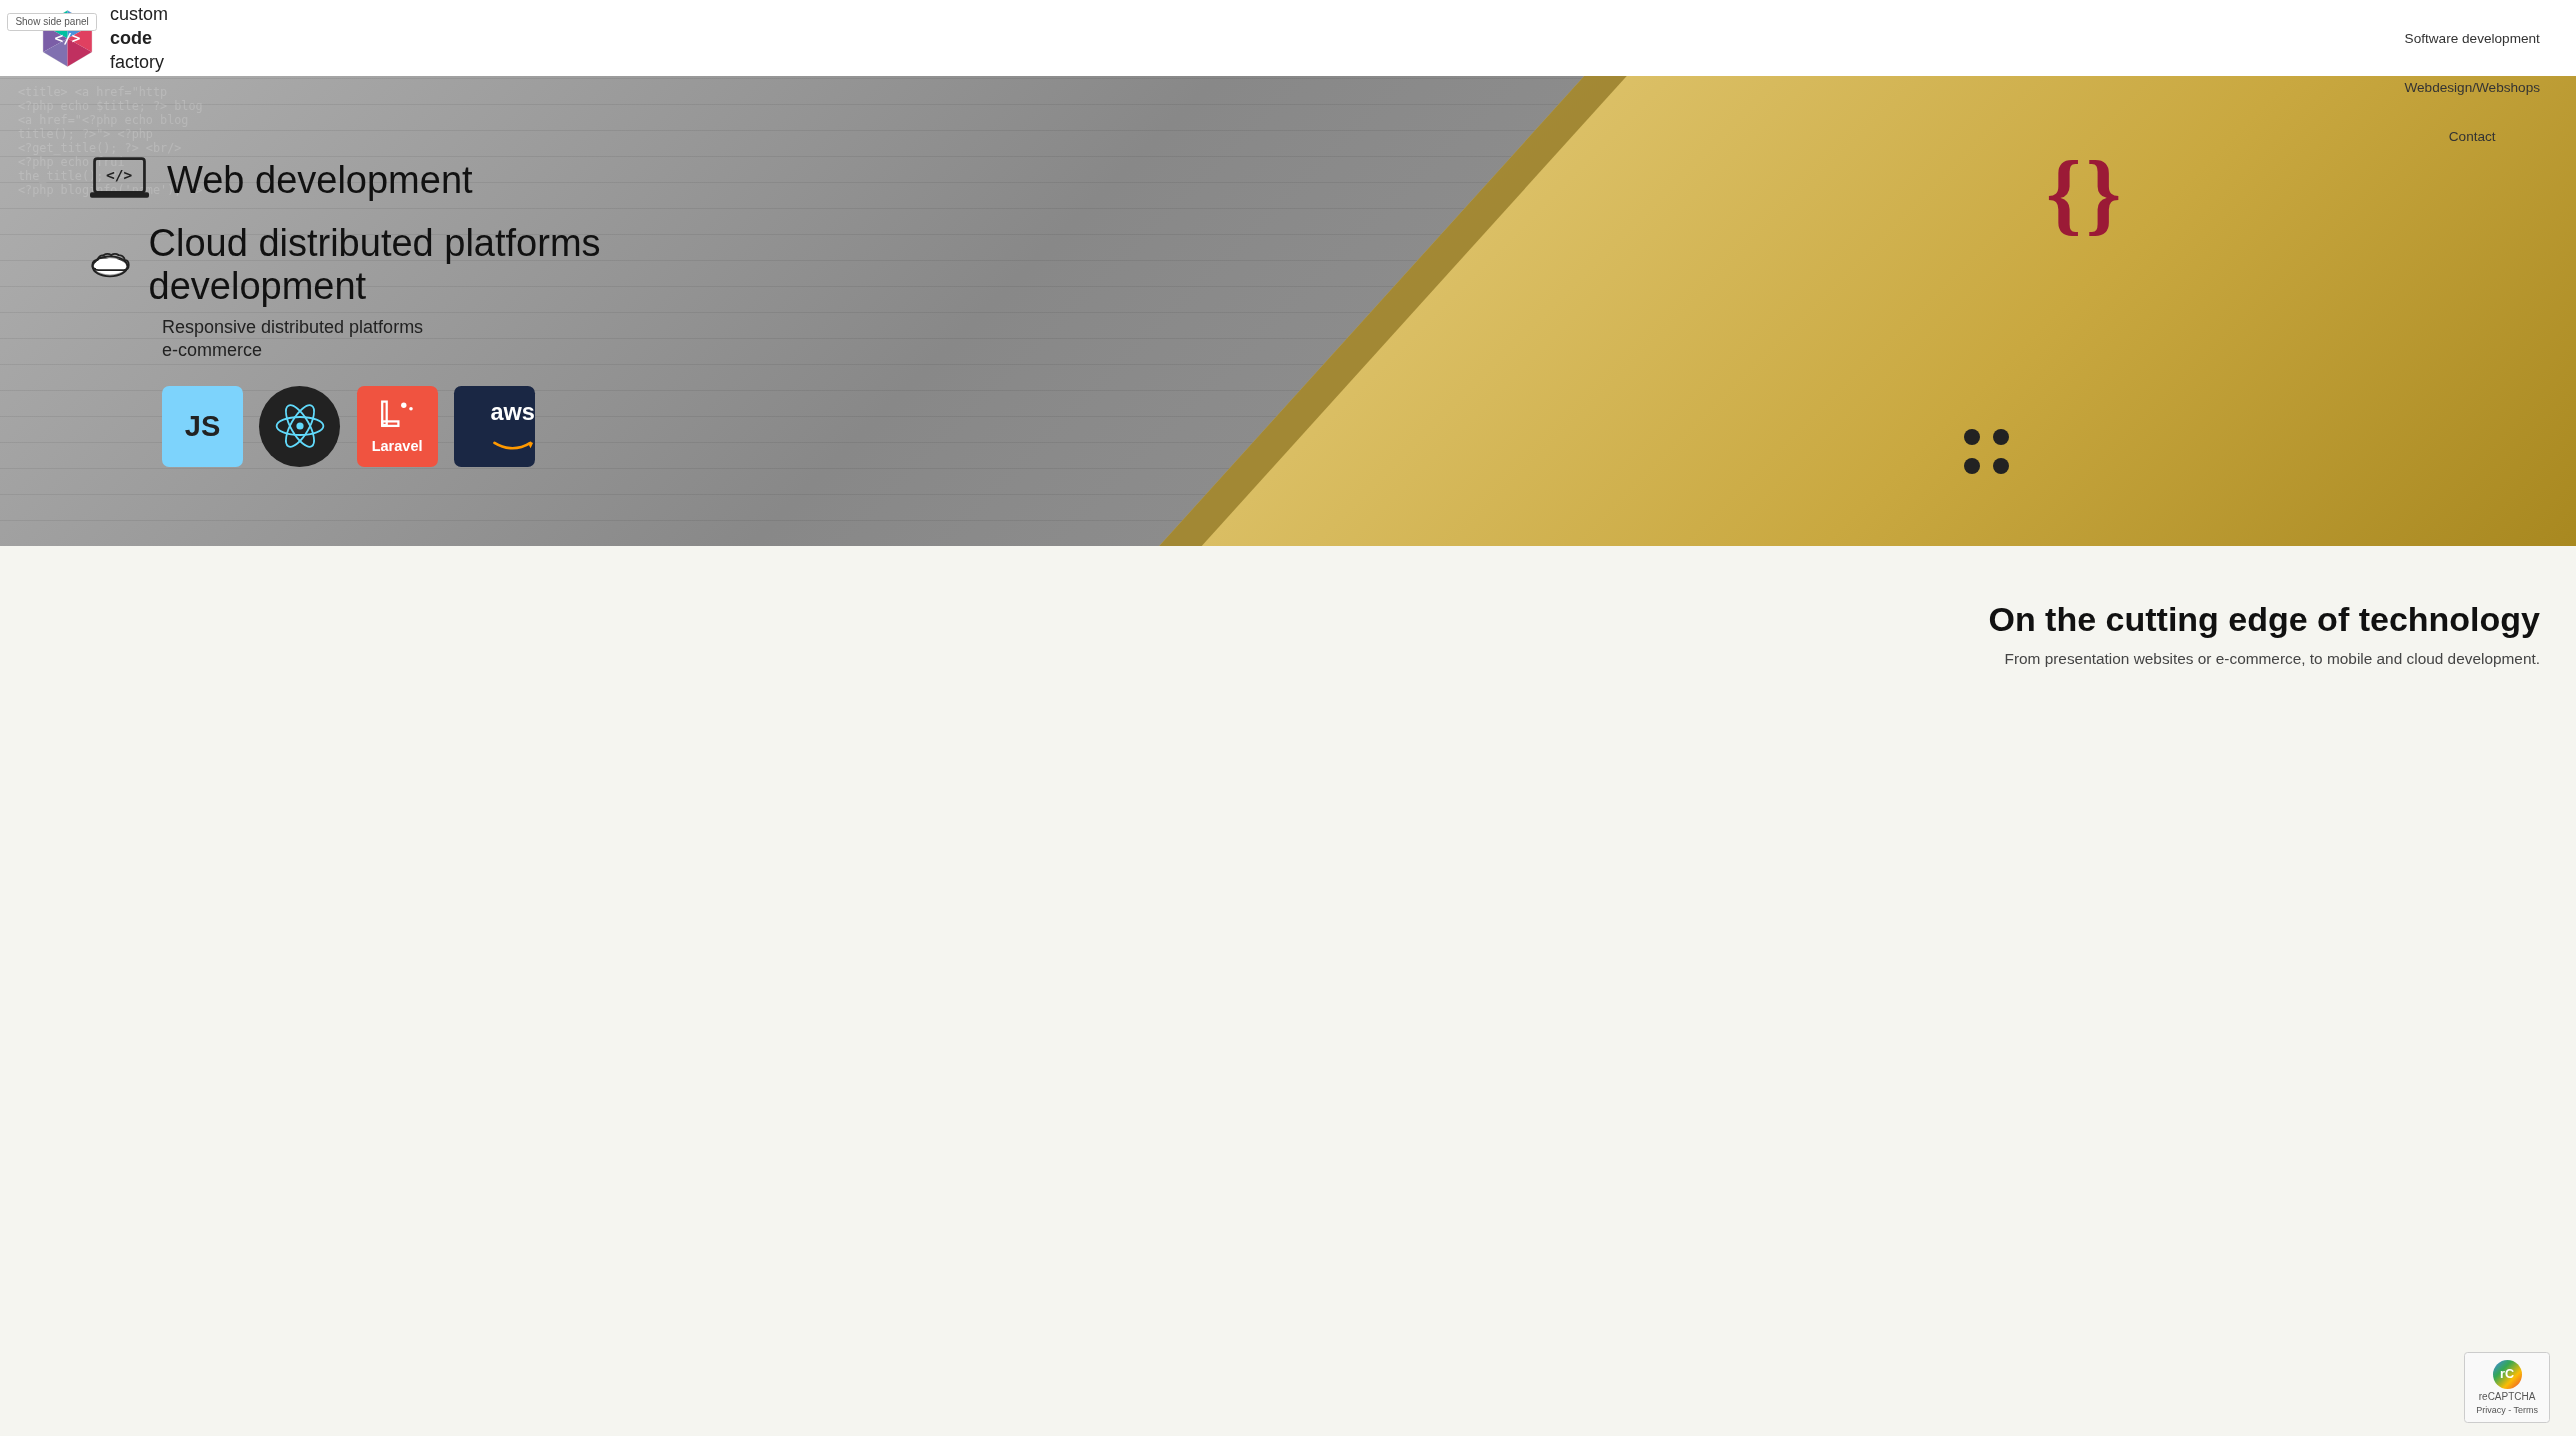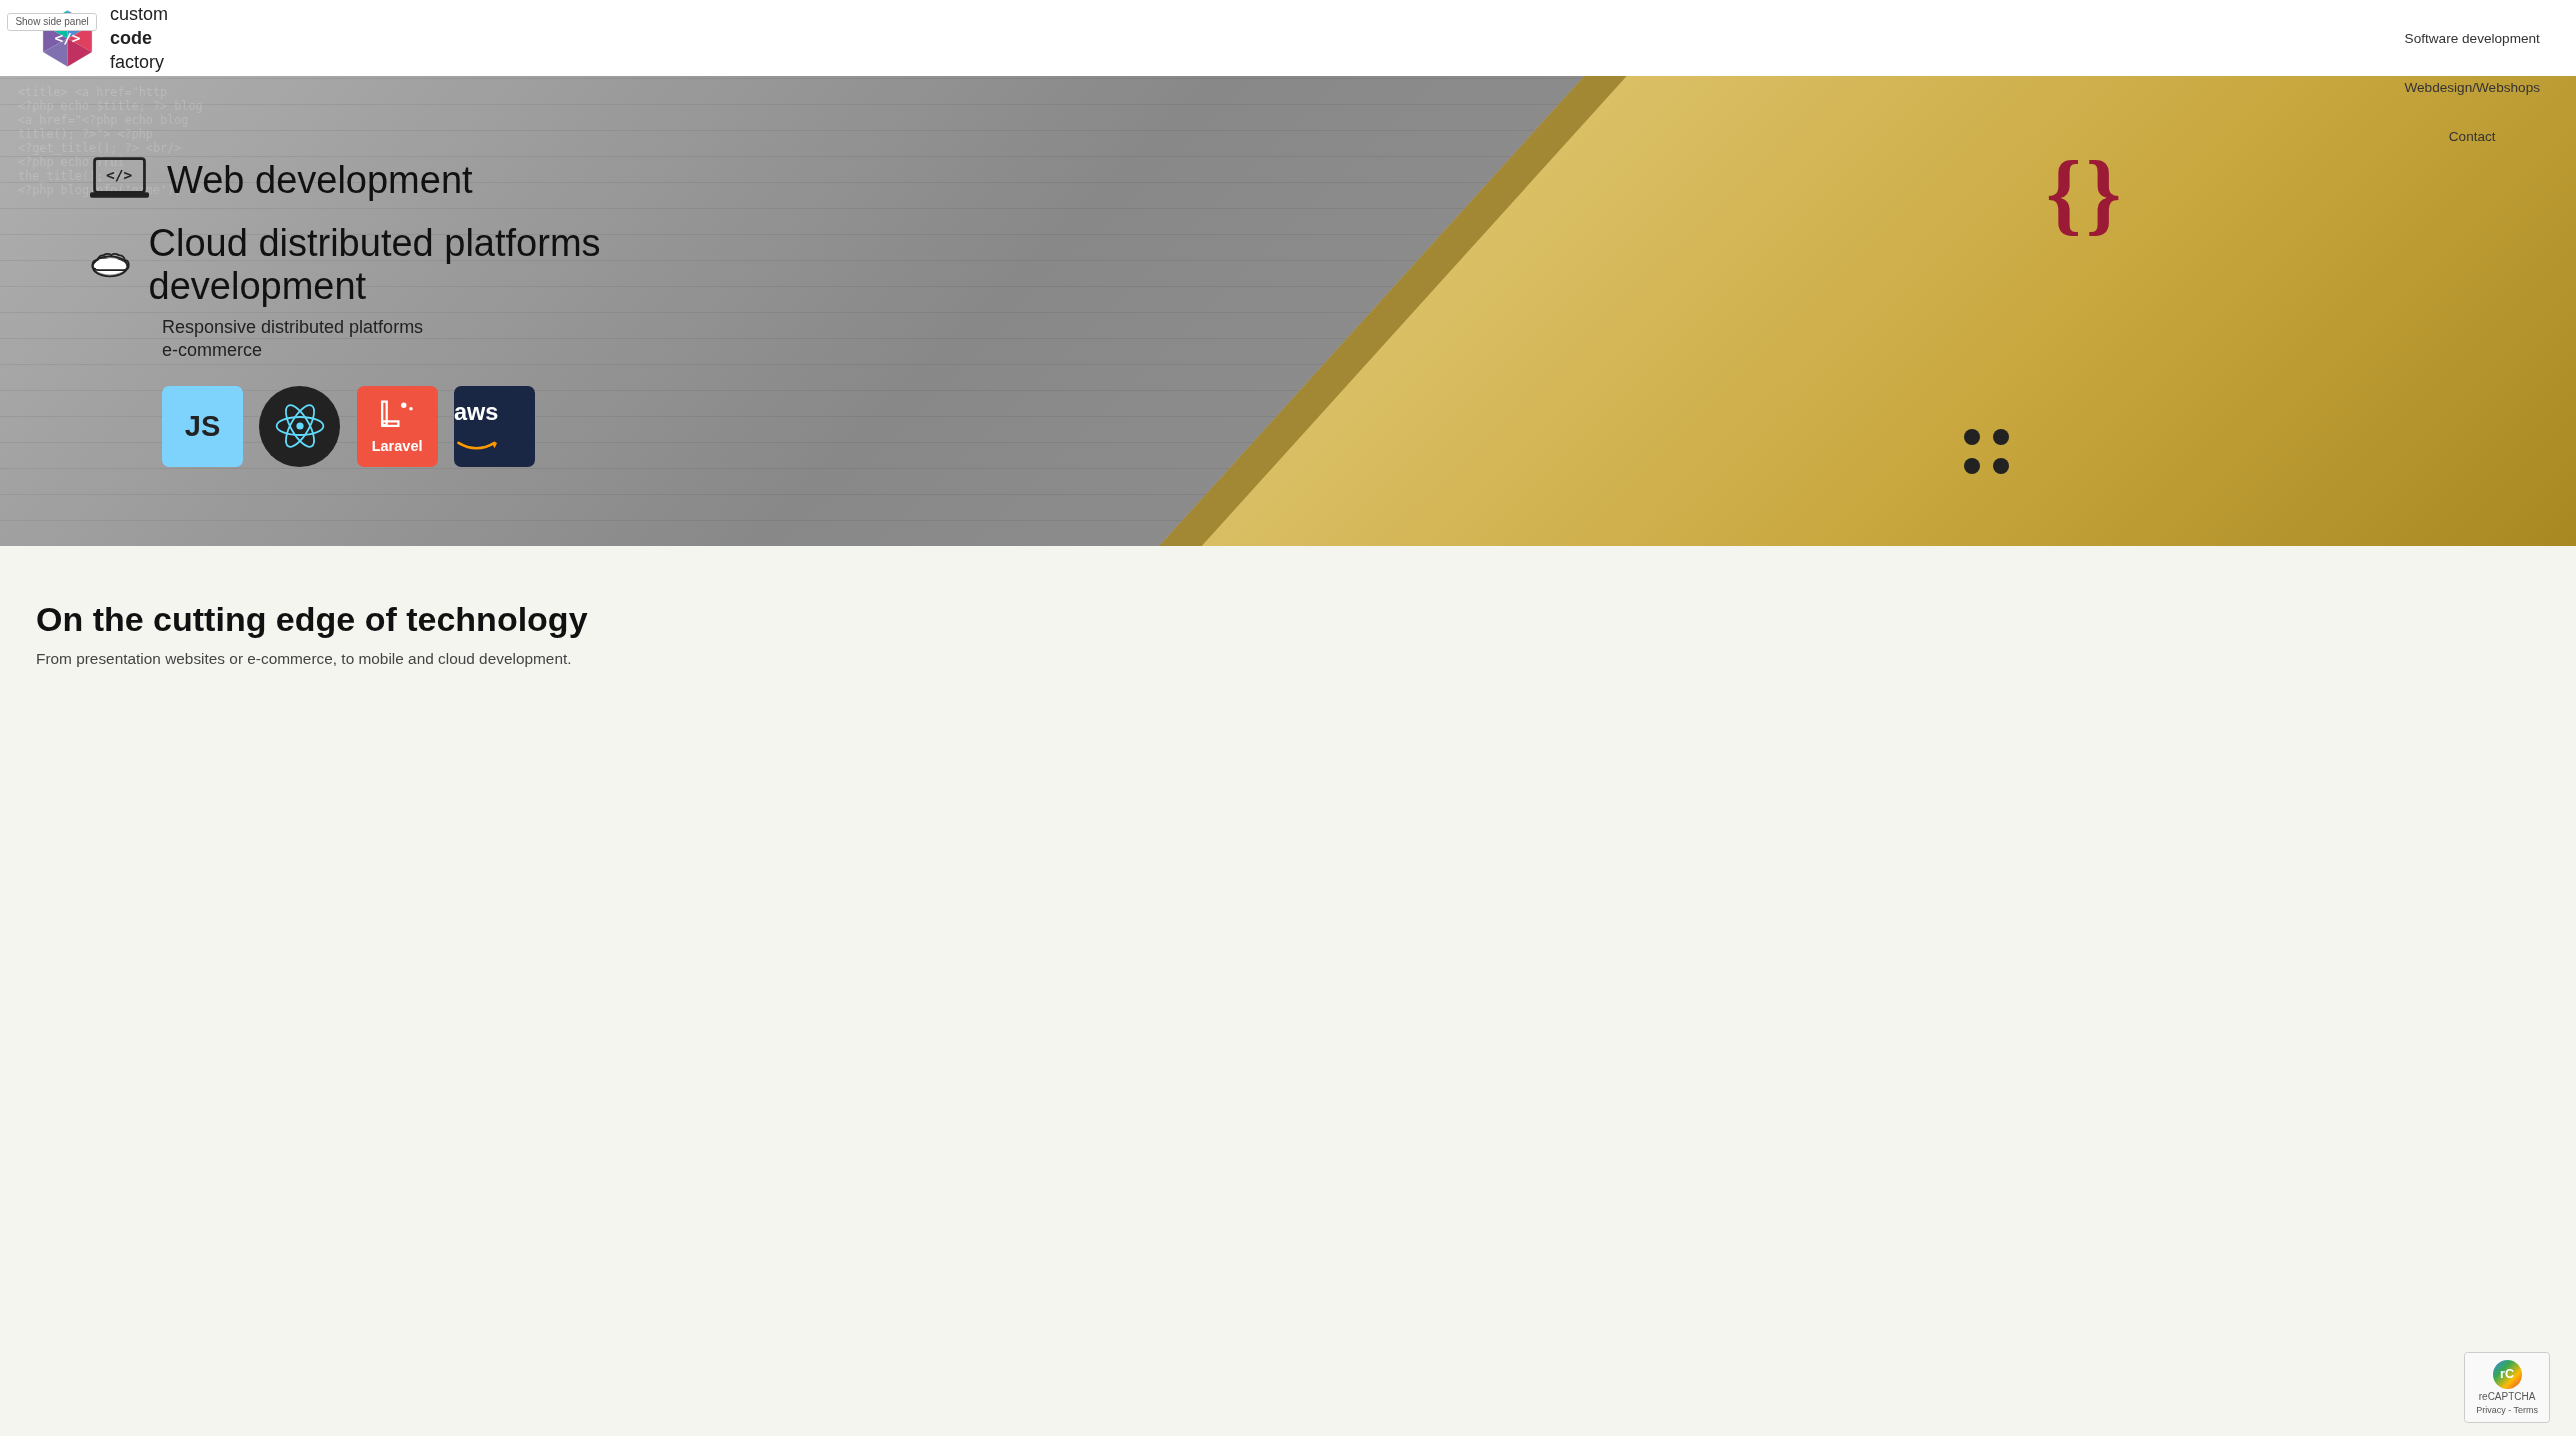--- a/index.html
+++ b/index.html
@@ -240,21 +240,21 @@
       font-size: 23.5px;
       font-weight: 700;
       color: #fff;
       font-family: Arial, sans-serif;
     }
 
     
     .bottom-section {
       background: #f5f5f0;
       padding: 54px 36px 36px;
-      text-align: left;
+      text-align: right;
     }
     .bottom-title {
       font-size: 34px;
       font-weight: 800;
       color: #111;
       margin-bottom: 11px;
     }
     .bottom-desc {
       font-size: 15.4px;
       color: #444;
@@ -416,21 +416,21 @@
 
           <rect x="8" y="4" width="5" height="26" fill="none" stroke="white" stroke-width="2.5"></rect>
           <rect x="8" y="26" width="18" height="5" fill="none" stroke="white" stroke-width="2.5"></rect>
 
           <circle cx="32" cy="8" r="3" fill="white"></circle>
           <circle cx="40" cy="12" r="2" fill="white"></circle>
         </svg>
         <span style="color:white; font-size:14.5px; font-weight:600;">Laravel</span>
       </div>
 
-      <div class="tech-logo tech-logo-aws" style="justify-content:center; align-items:flex-start; flex-direction:column; gap:15px;">
+      <div class="tech-logo tech-logo-aws" style="justify-content:center; align-items:flex-end; flex-direction:column; gap:15px;">
         <span class="aws-text">aws</span>
 
         <svg width="45" height="12.7" viewBox="0 0 50 14" xmlns="http://www.w3.org/2000/svg">
           <path d="M5,2 Q25,14 45,2" fill="none" stroke="#ff9900" stroke-width="3" stroke-linecap="round"></path>
           <polygon points="42,2 48,2 45,8" fill="#ff9900"></polygon>
         </svg>
       </div>
     </div>
   </div>
 </section>

